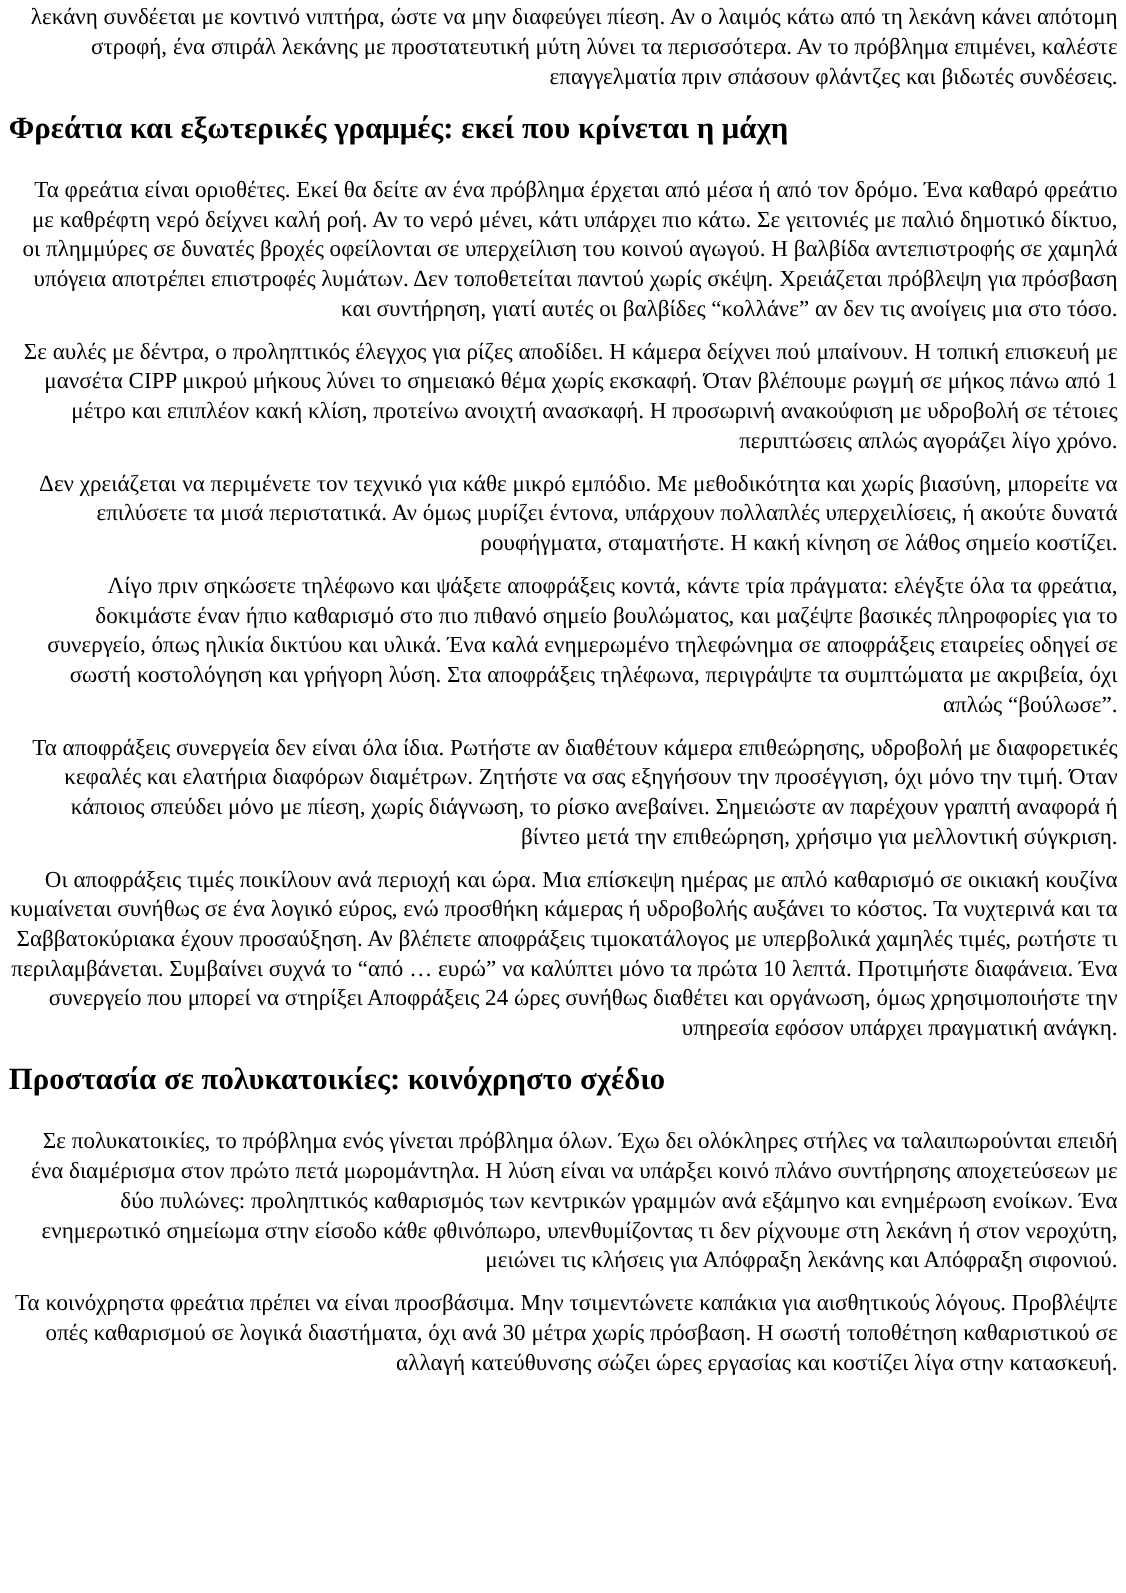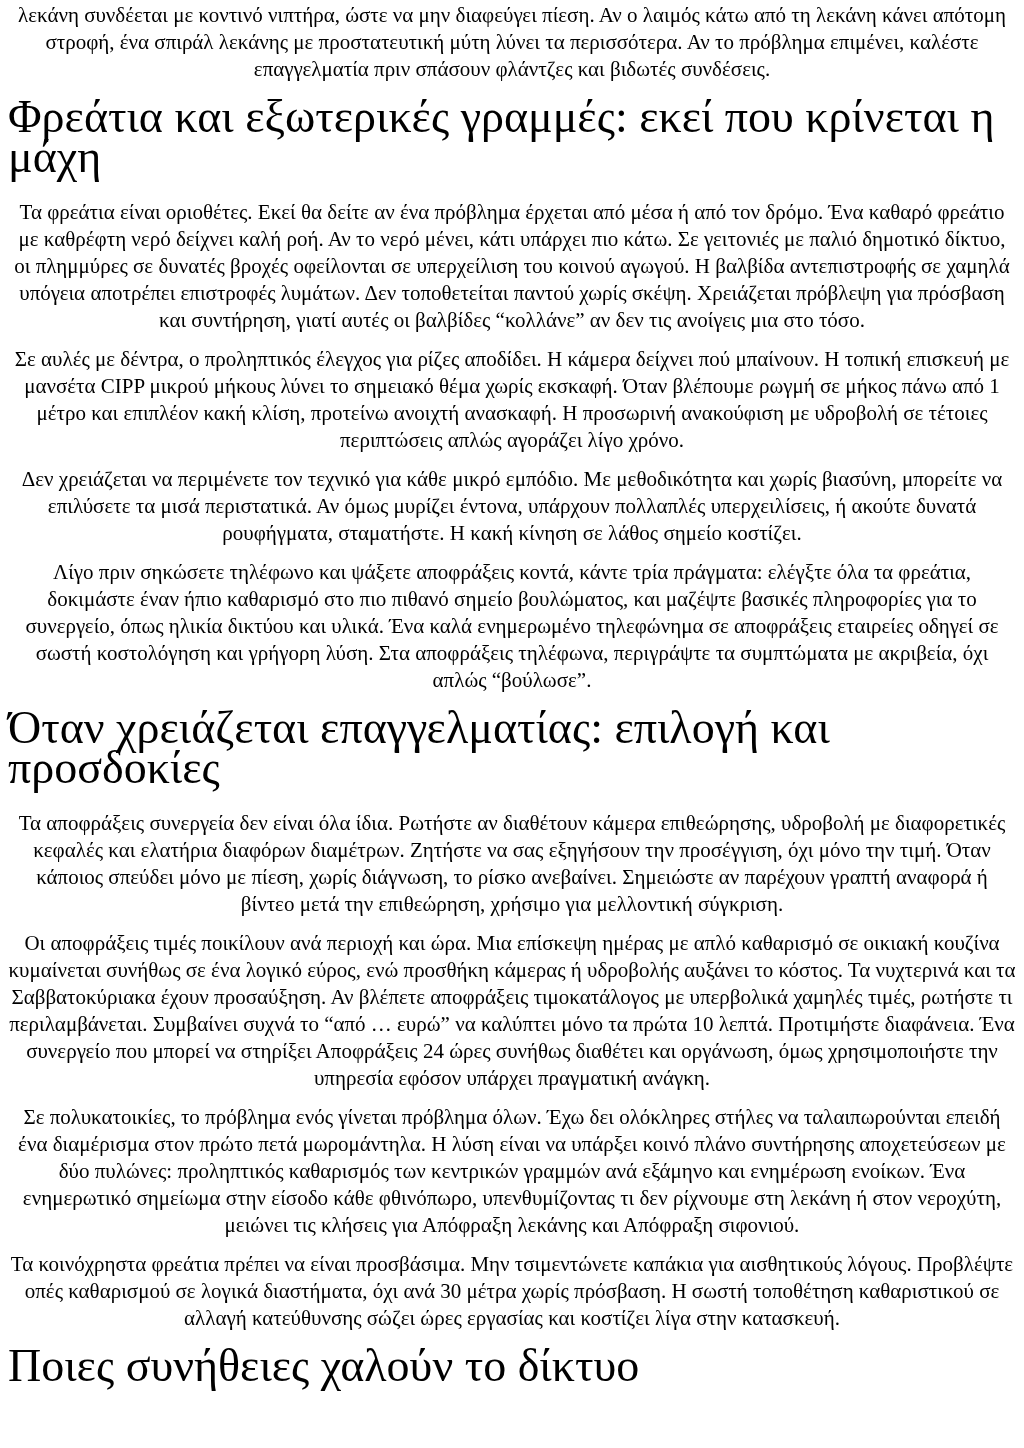--- a/index.html
+++ b/index.html
@@ -15,43 +15,42 @@
     font-family: "Liberation Serif", "DejaVu Serif", serif;
   }
   .page {
     padding: 0 8px;
     box-sizing: border-box;
   }
   .para {
     font-size: 21px;
     line-height: 27px;
     margin: 12px 0;
-    text-align: center;
+    text-align: right;
   }
   .para.first {
     margin-top: 2px;
   }
   .heading {
-    font-size: 46px;
+    font-size: 28px;
     line-height: 40px;
-    font-weight: normal;
+    font-weight: bold;
     margin: 14px 0 22px 0;
     letter-spacing: 0;
   }
 </style>
 </head>
 <body>
 
 <article class="page">
   <p class="para first">λεκάνη συνδέεται με κοντινό νιπτήρα, ώστε να μην διαφεύγει πίεση. Αν ο λαιμός κάτω από τη λεκάνη κάνει απότομη στροφή, ένα σπιράλ λεκάνης με προστατευτική μύτη λύνει τα περισσότερα. Αν το πρόβλημα επιμένει, καλέστε επαγγελματία πριν σπάσουν φλάντζες και βιδωτές συνδέσεις.</p>
   <h1 class="heading">Φρεάτια και εξωτερικές γραμμές: εκεί που κρίνεται η μάχη</h1>
   <p class="para">Τα φρεάτια είναι οριοθέτες. Εκεί θα δείτε αν ένα πρόβλημα έρχεται από μέσα ή από τον δρόμο. Ένα καθαρό φρεάτιο με καθρέφτη νερό δείχνει καλή ροή. Αν το νερό μένει, κάτι υπάρχει πιο κάτω. Σε γειτονιές με παλιό δημοτικό δίκτυο, οι πλημμύρες σε δυνατές βροχές οφείλονται σε υπερχείλιση του κοινού αγωγού. Η βαλβίδα αντεπιστροφής σε χαμηλά υπόγεια αποτρέπει επιστροφές λυμάτων. Δεν τοποθετείται παντού χωρίς σκέψη. Χρειάζεται πρόβλεψη για πρόσβαση και συντήρηση, γιατί αυτές οι βαλβίδες “κολλάνε” αν δεν τις ανοίγεις μια στο τόσο.</p>
   <p class="para">Σε αυλές με δέντρα, ο προληπτικός έλεγχος για ρίζες αποδίδει. Η κάμερα δείχνει πού μπαίνουν. Η τοπική επισκευή με μανσέτα CIPP μικρού μήκους λύνει το σημειακό θέμα χωρίς εκσκαφή. Όταν βλέπουμε ρωγμή σε μήκος πάνω από 1 μέτρο και επιπλέον κακή κλίση, προτείνω ανοιχτή ανασκαφή. Η προσωρινή ανακούφιση με υδροβολή σε τέτοιες περιπτώσεις απλώς αγοράζει λίγο χρόνο.</p>
   <p class="para">Δεν χρειάζεται να περιμένετε τον τεχνικό για κάθε μικρό εμπόδιο. Με μεθοδικότητα και χωρίς βιασύνη, μπορείτε να επιλύσετε τα μισά περιστατικά. Αν όμως μυρίζει έντονα, υπάρχουν πολλαπλές υπερχειλίσεις, ή ακούτε δυνατά ρουφήγματα, σταματήστε. Η κακή κίνηση σε λάθος σημείο κοστίζει.</p>
   <p class="para">Λίγο πριν σηκώσετε τηλέφωνο και ψάξετε αποφράξεις κοντά, κάντε τρία πράγματα: ελέγξτε όλα τα φρεάτια, δοκιμάστε έναν ήπιο καθαρισμό στο πιο πιθανό σημείο βουλώματος, και μαζέψτε βασικές πληροφορίες για το συνεργείο, όπως ηλικία δικτύου και υλικά. Ένα καλά ενημερωμένο τηλεφώνημα σε αποφράξεις εταιρείες οδηγεί σε σωστή κοστολόγηση και γρήγορη λύση. Στα αποφράξεις τηλέφωνα, περιγράψτε τα συμπτώματα με ακριβεία, όχι απλώς “βούλωσε”.</p>
-  <h1 class="heading">Όταν χρειάζεται επαγγελματίας: επιλογή και προσδοκίες</h1>
   <p class="para">Τα αποφράξεις συνεργεία δεν είναι όλα ίδια. Ρωτήστε αν διαθέτουν κάμερα επιθεώρησης, υδροβολή με διαφορετικές κεφαλές και ελατήρια διαφόρων διαμέτρων. Ζητήστε να σας εξηγήσουν την προσέγγιση, όχι μόνο την τιμή. Όταν κάποιος σπεύδει μόνο με πίεση, χωρίς διάγνωση, το ρίσκο ανεβαίνει. Σημειώστε αν παρέχουν γραπτή αναφορά ή βίντεο μετά την επιθεώρηση, χρήσιμο για μελλοντική σύγκριση.</p>
   <p class="para">Οι αποφράξεις τιμές ποικίλουν ανά περιοχή και ώρα. Μια επίσκεψη ημέρας με απλό καθαρισμό σε οικιακή κουζίνα κυμαίνεται συνήθως σε ένα λογικό εύρος, ενώ προσθήκη κάμερας ή υδροβολής αυξάνει το κόστος. Τα νυχτερινά και τα Σαββατοκύριακα έχουν προσαύξηση. Αν βλέπετε αποφράξεις τιμοκατάλογος με υπερβολικά χαμηλές τιμές, ρωτήστε τι περιλαμβάνεται. Συμβαίνει συχνά το “από … ευρώ” να καλύπτει μόνο τα πρώτα 10 λεπτά. Προτιμήστε διαφάνεια. Ένα συνεργείο που μπορεί να στηρίξει Αποφράξεις 24 ώρες συνήθως διαθέτει και οργάνωση, όμως χρησιμοποιήστε την υπηρεσία εφόσον υπάρχει πραγματική ανάγκη.</p>
+  <h1 class="heading">Προστασία σε πολυκατοικίες: κοινόχρηστο σχέδιο</h1>
   <p class="para">Σε πολυκατοικίες, το πρόβλημα ενός γίνεται πρόβλημα όλων. Έχω δει ολόκληρες στήλες να ταλαιπωρούνται επειδή ένα διαμέρισμα στον πρώτο πετά μωρομάντηλα. Η λύση είναι να υπάρξει κοινό πλάνο συντήρησης αποχετεύσεων με δύο πυλώνες: προληπτικός καθαρισμός των κεντρικών γραμμών ανά εξάμηνο και ενημέρωση ενοίκων. Ένα ενημερωτικό σημείωμα στην είσοδο κάθε φθινόπωρο, υπενθυμίζοντας τι δεν ρίχνουμε στη λεκάνη ή στον νεροχύτη, μειώνει τις κλήσεις για Απόφραξη λεκάνης και Απόφραξη σιφονιού.</p>
   <p class="para">Τα κοινόχρηστα φρεάτια πρέπει να είναι προσβάσιμα. Μην τσιμεντώνετε καπάκια για αισθητικούς λόγους. Προβλέψτε οπές καθαρισμού σε λογικά διαστήματα, όχι ανά 30 μέτρα χωρίς πρόσβαση. Η σωστή τοποθέτηση καθαριστικού σε αλλαγή κατεύθυνσης σώζει ώρες εργασίας και κοστίζει λίγα στην κατασκευή.</p>
-  <h1 class="heading">Ποιες συνήθειες χαλούν το δίκτυο</h1>
 
 </article>
 
 </body></html>

